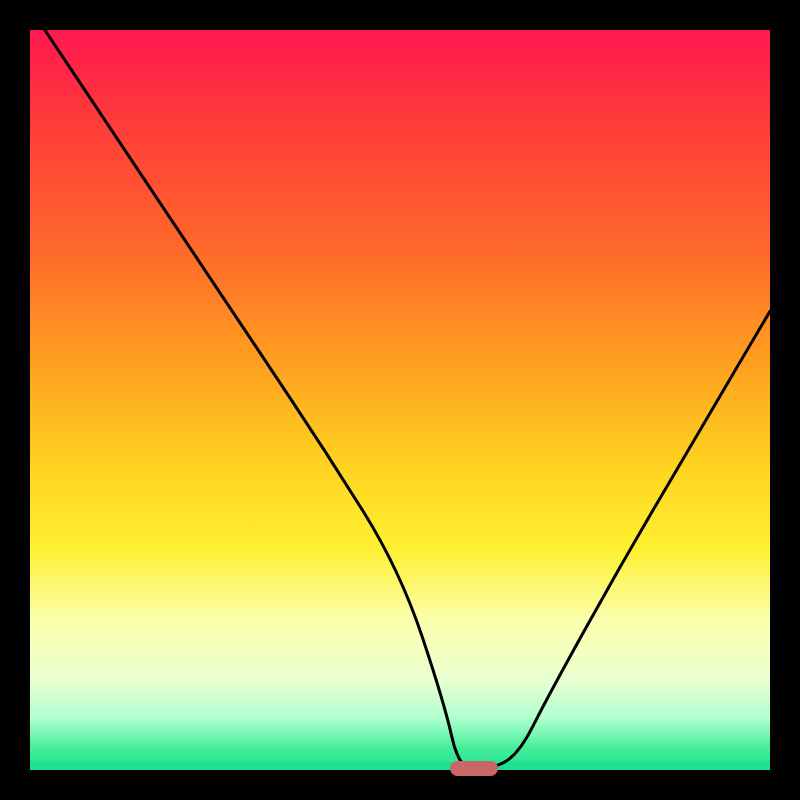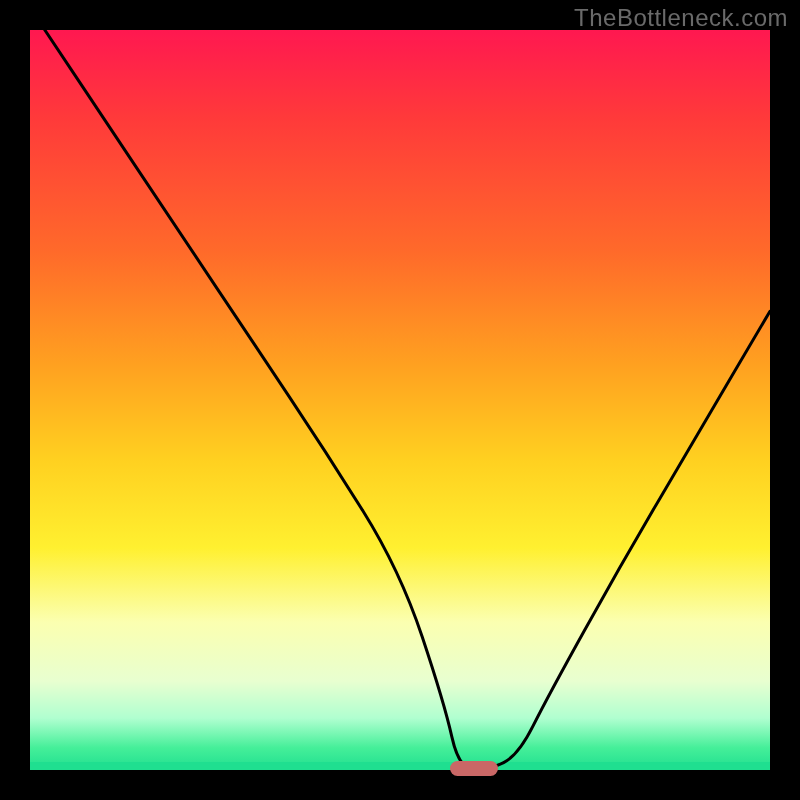--- a/index.html
+++ b/index.html
@@ -72,21 +72,20 @@
     border-radius: 8px;
     background: #c96766;
     z-index: 5;
   }
 </style>
 </head>
 <body>
 
 <div class="frame">
 
-  <div class="watermark">TheBottleneck.com</div>
 
   <div class="plot-bg"></div>
 
   <div class="bottom-strip"></div>
 
   <svg class="curve" viewBox="0 0 740 740" preserveAspectRatio="none">
     <path id="curve-path" d="M 14.8 0 Q 14.8 0 44.4 44.39999999999998 Q 74 88.79999999999995 111 144.3 Q 148 199.80000000000007 185 255.30000000000004 Q 222 310.8 259 366.3 Q 296 421.8 333 481 Q 370 540.2 392.20000000000005 606.8 Q 414.40000000000003 673.4 421.8 706.7 Q 429.2 740 444 740 Q 458.8 740 473.6 732.6 Q 488.40000000000003 725.2 503.20000000000005 695.6 Q 518 666 555 599.4 Q 592 532.8 629 469.9 Q 666 407 703 344.1 T 740 281.2" fill="none" stroke="#000" stroke-width="3" stroke-linecap="round" stroke-linejoin="round"></path>
   </svg>
 
   <div class="marker" id="marker" style="left: 450px; top: 760.5px;"></div>

